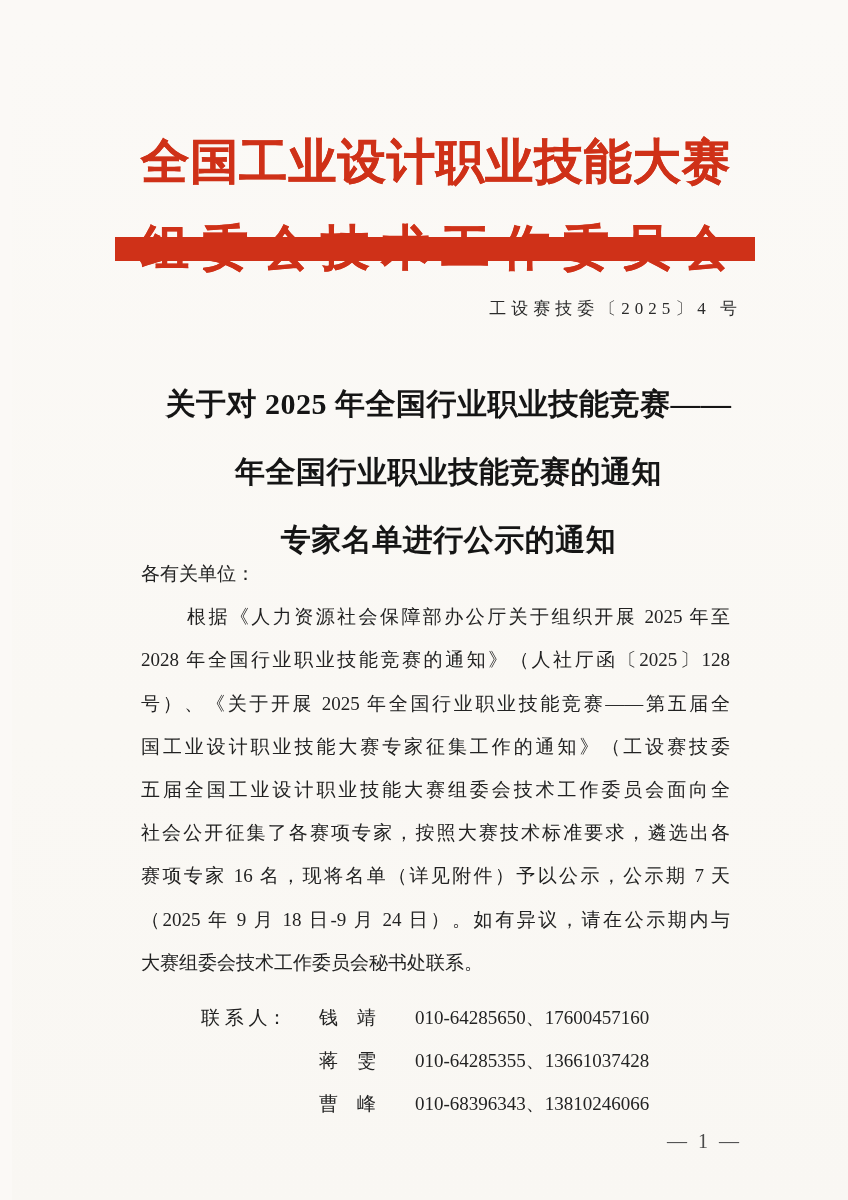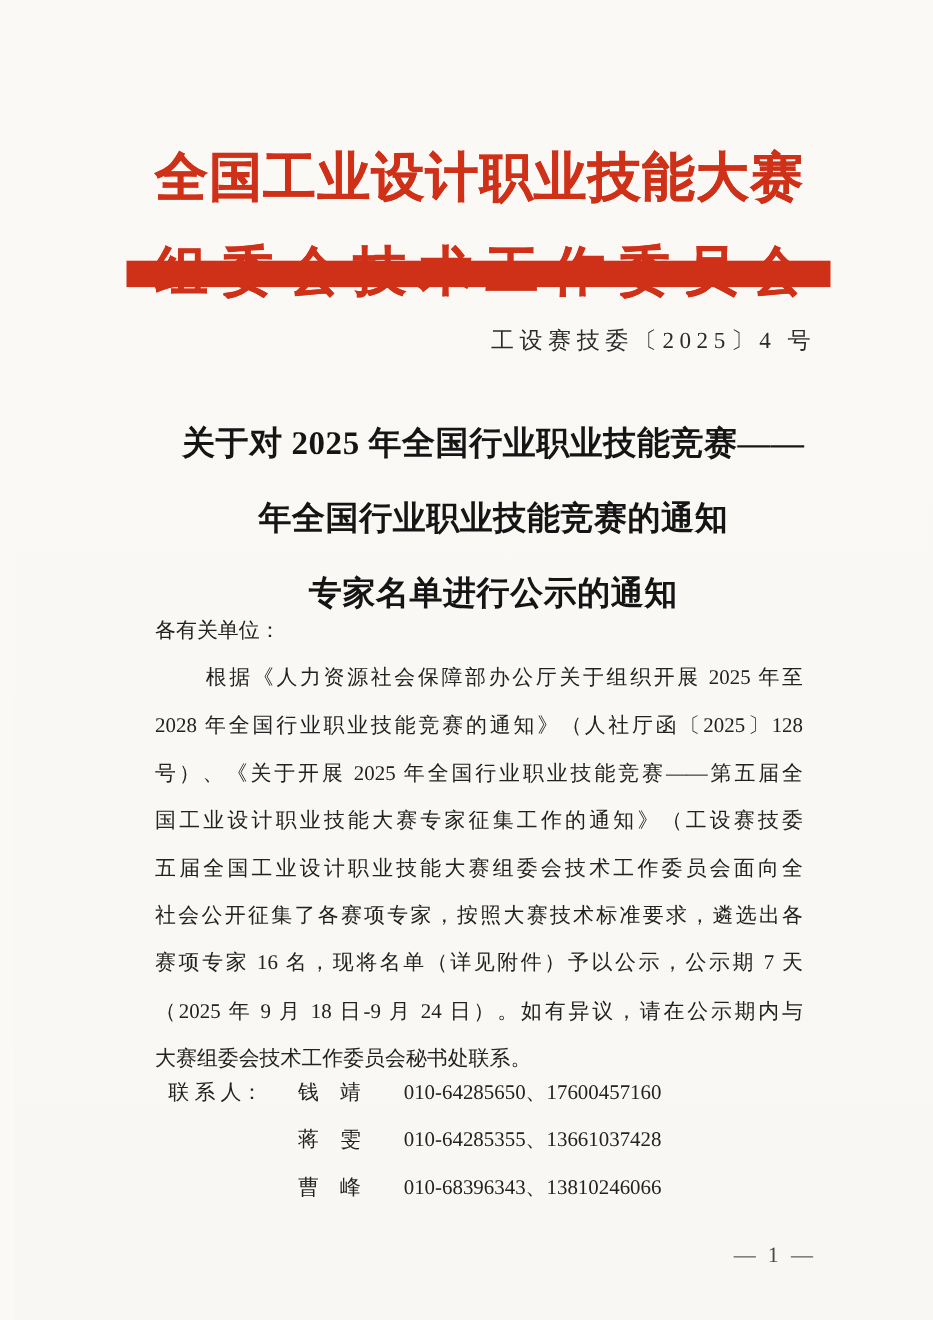--- a/index.html
+++ b/index.html
@@ -31,21 +31,21 @@
     -webkit-text-stroke:0.5px var(--accent-red);
     white-space:normal;
   }
   .red-rule{
     position:absolute;top:225px;left:103px;width:640px;height:4px;
     background:var(--accent-red);
   }
   
   .doc-number{
     position:absolute;top:270px;left:105px;width:637px;
-    text-align:right;font-size:21px;line-height:30px;
+    text-align:right;font-size:17px;line-height:30px;
     letter-spacing:5px;color:#2b2b2b;
   }
   
   .title-block{
     position:absolute;top:346px;left:98px;width:677px;
     text-align:center;
   }
   .title-line{
     font-size:30px;font-weight:700;line-height:44px;color:#151515;
     letter-spacing:0.5px;
@@ -60,21 +60,21 @@
     text-align:left;white-space:nowrap;
   }
   .bline.just{
     white-space:normal;
     text-align:justify;text-align-last:justify;
   }
   .bline.indent{text-indent:46px;}
   
   .contact-row{
     display:flex;height:43.2px;line-height:43.2px;
-    white-space:pre;align-items:center;
+    margin-left:48px;white-space:pre;
   }
   .contact-label{width:118px;}
   .contact-name{width:80px;}
   .contact-phone{margin-left:16px;}
   
   .page-num{
     position:absolute;top:1104px;left:105px;width:637px;
     text-align:right;font-size:20px;line-height:26px;
     color:#4a4a4a;letter-spacing:3px;
   }

